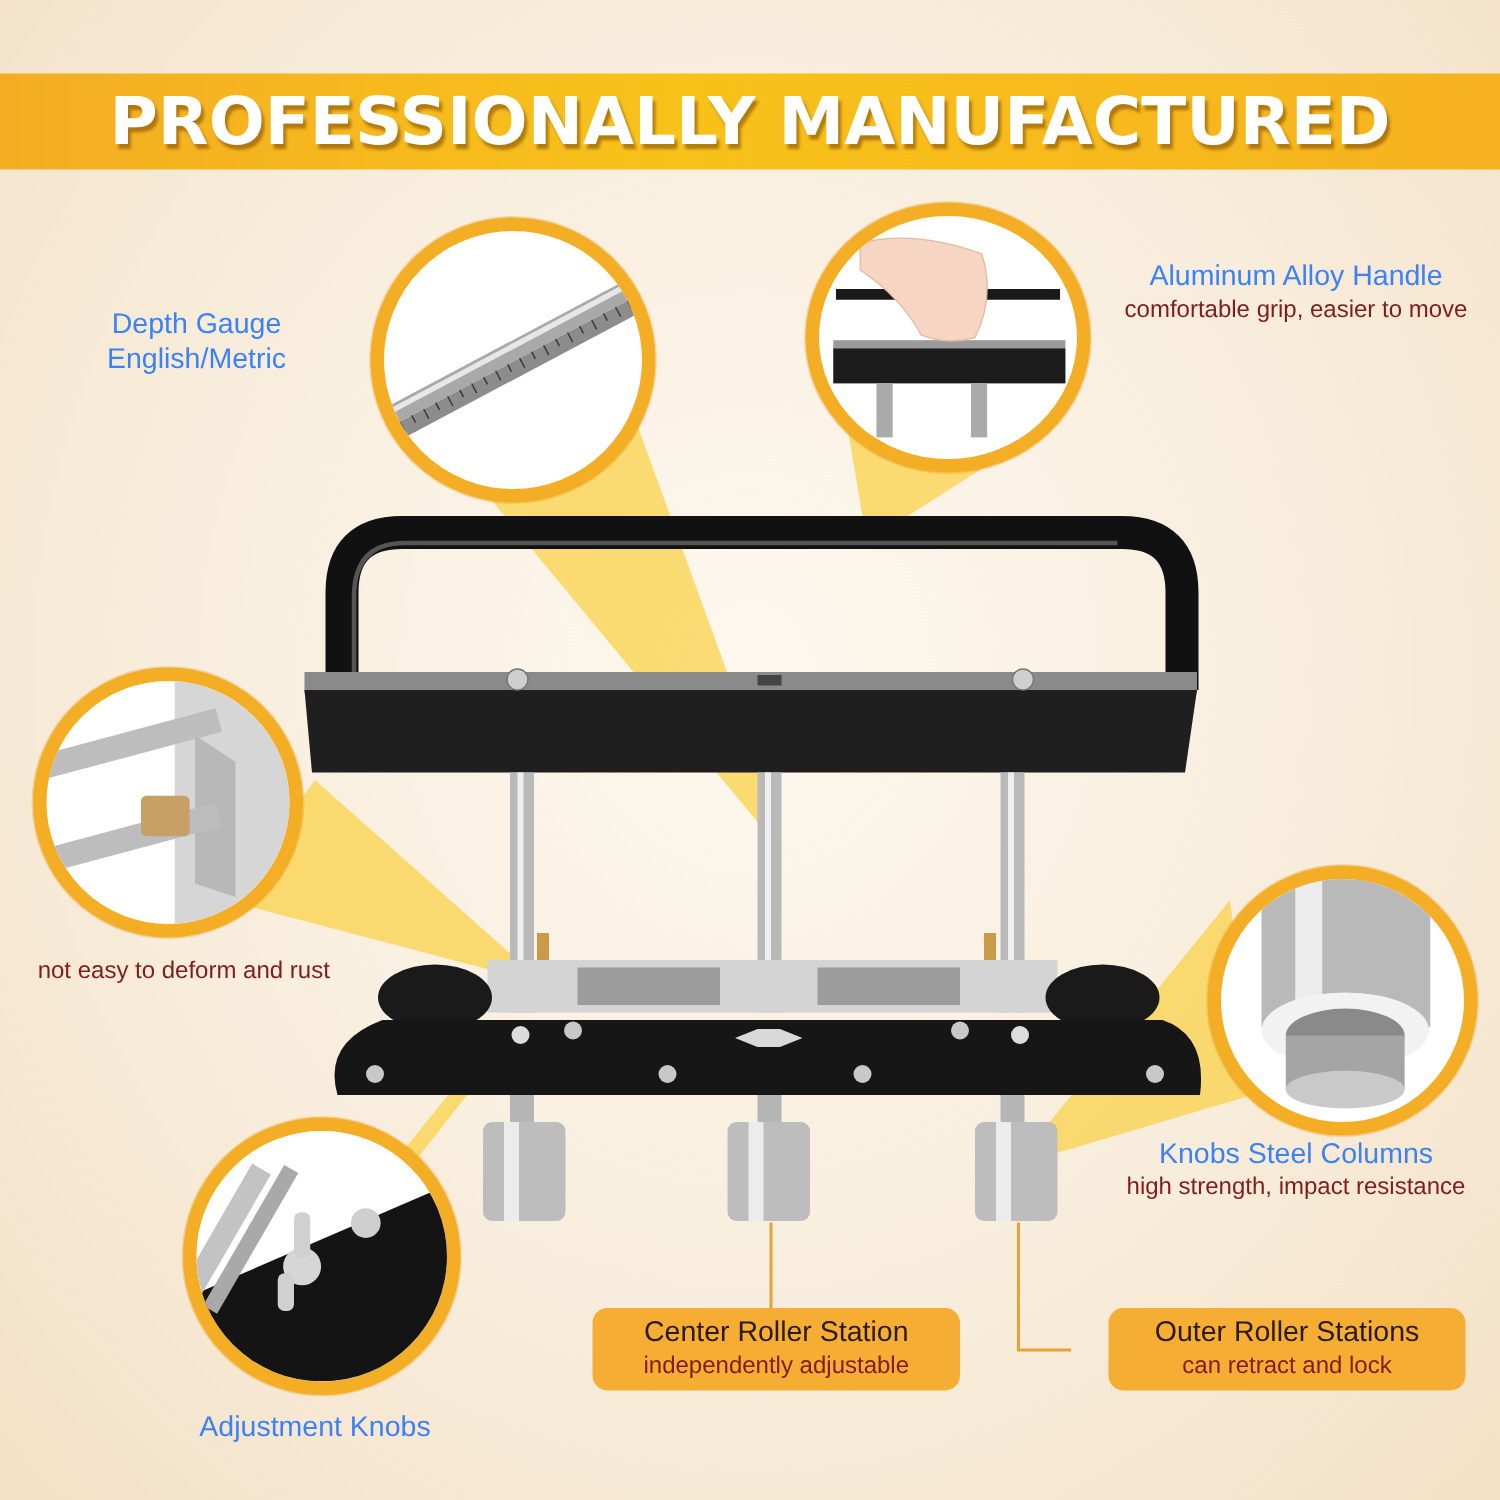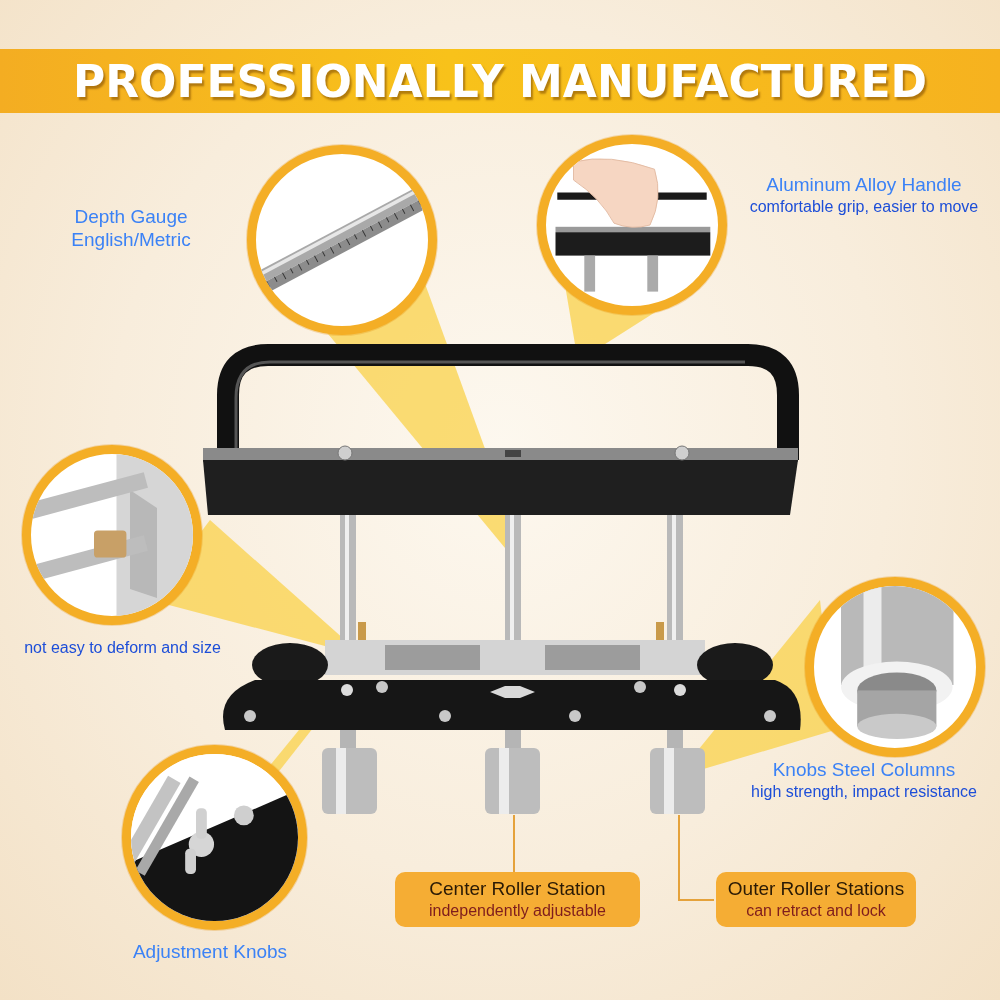--- a/index.html
+++ b/index.html
@@ -30,21 +30,21 @@
     border: 9px solid #f4ae26;
     background: #ffffff; overflow: hidden;
     box-shadow: 0 0 0 1px rgba(230,150,20,0.3);
   }
   .zoom-circle svg { width: 100%; height: 100%; display: block; }
 
   .feature {
     position: absolute; text-align: center;
   }
   .feature-title { font-size: 19px; color: #3b82f6; line-height: 23px; white-space: nowrap; }
-  .feature-sub { font-size: 16px; color: #1d4ed8; line-height: 21px; white-space: nowrap; }
+  .feature-sub { font-size: 16px; color: #7f1d1d; line-height: 21px; white-space: nowrap; }
 
   .callout {
     position: absolute; background: #f5ad34; border-radius: 10px;
     text-align: center; padding-top: 5px;
   }
   .callout .feature-title { font-size: 19px; color: #2a1a05; }
   .callout .feature-sub { font-size: 16px; color: #7f1d1d; }
   .leader { position: absolute; background: #e5a23b; }
 </style>
 </head>
@@ -193,37 +193,37 @@
   <div class="feature-title">Depth Gauge</div>
   <div class="feature-title">English/Metric</div>
 </div>
 
 <div class="feature" style="left:728px;top:173px;width:272px;">
   <div class="feature-title">Aluminum Alloy Handle</div>
   <div class="feature-sub">comfortable grip, easier to move</div>
 </div>
 
 <div class="feature" style="left:0;top:637px;width:245px;">
-  <div class="feature-sub">not easy to deform and size</div>
+  <div class="feature-sub">not easy to deform and rust</div>
 </div>
 
 <div class="feature" style="left:728px;top:758px;width:272px;">
   <div class="feature-title">Knobs Steel Columns</div>
   <div class="feature-sub">high strength, impact resistance</div>
 </div>
 
 <div class="feature" style="left:80px;top:940px;width:260px;">
   <div class="feature-title">Adjustment Knobs</div>
 </div>
 
 <div class="leader" style="left:513px;top:815px;width:2px;height:57px;"></div>
 <div class="leader" style="left:678px;top:815px;width:2px;height:85px;"></div>
 <div class="leader" style="left:678px;top:899px;width:36px;height:2px;"></div>
 
 <div class="callout" style="left:395px;top:872px;width:245px;height:55px;">
   <div class="feature-title">Center Roller Station</div>
   <div class="feature-sub">independently adjustable</div>
 </div>
 
-<div class="callout" style="left:716px;top:872px;width:200px;height:55px;">
+<div class="callout" style="left:739px;top:872px;width:238px;height:55px;">
   <div class="feature-title">Outer Roller Stations</div>
   <div class="feature-sub">can retract and lock</div>
 </div>
 
 </body></html>

